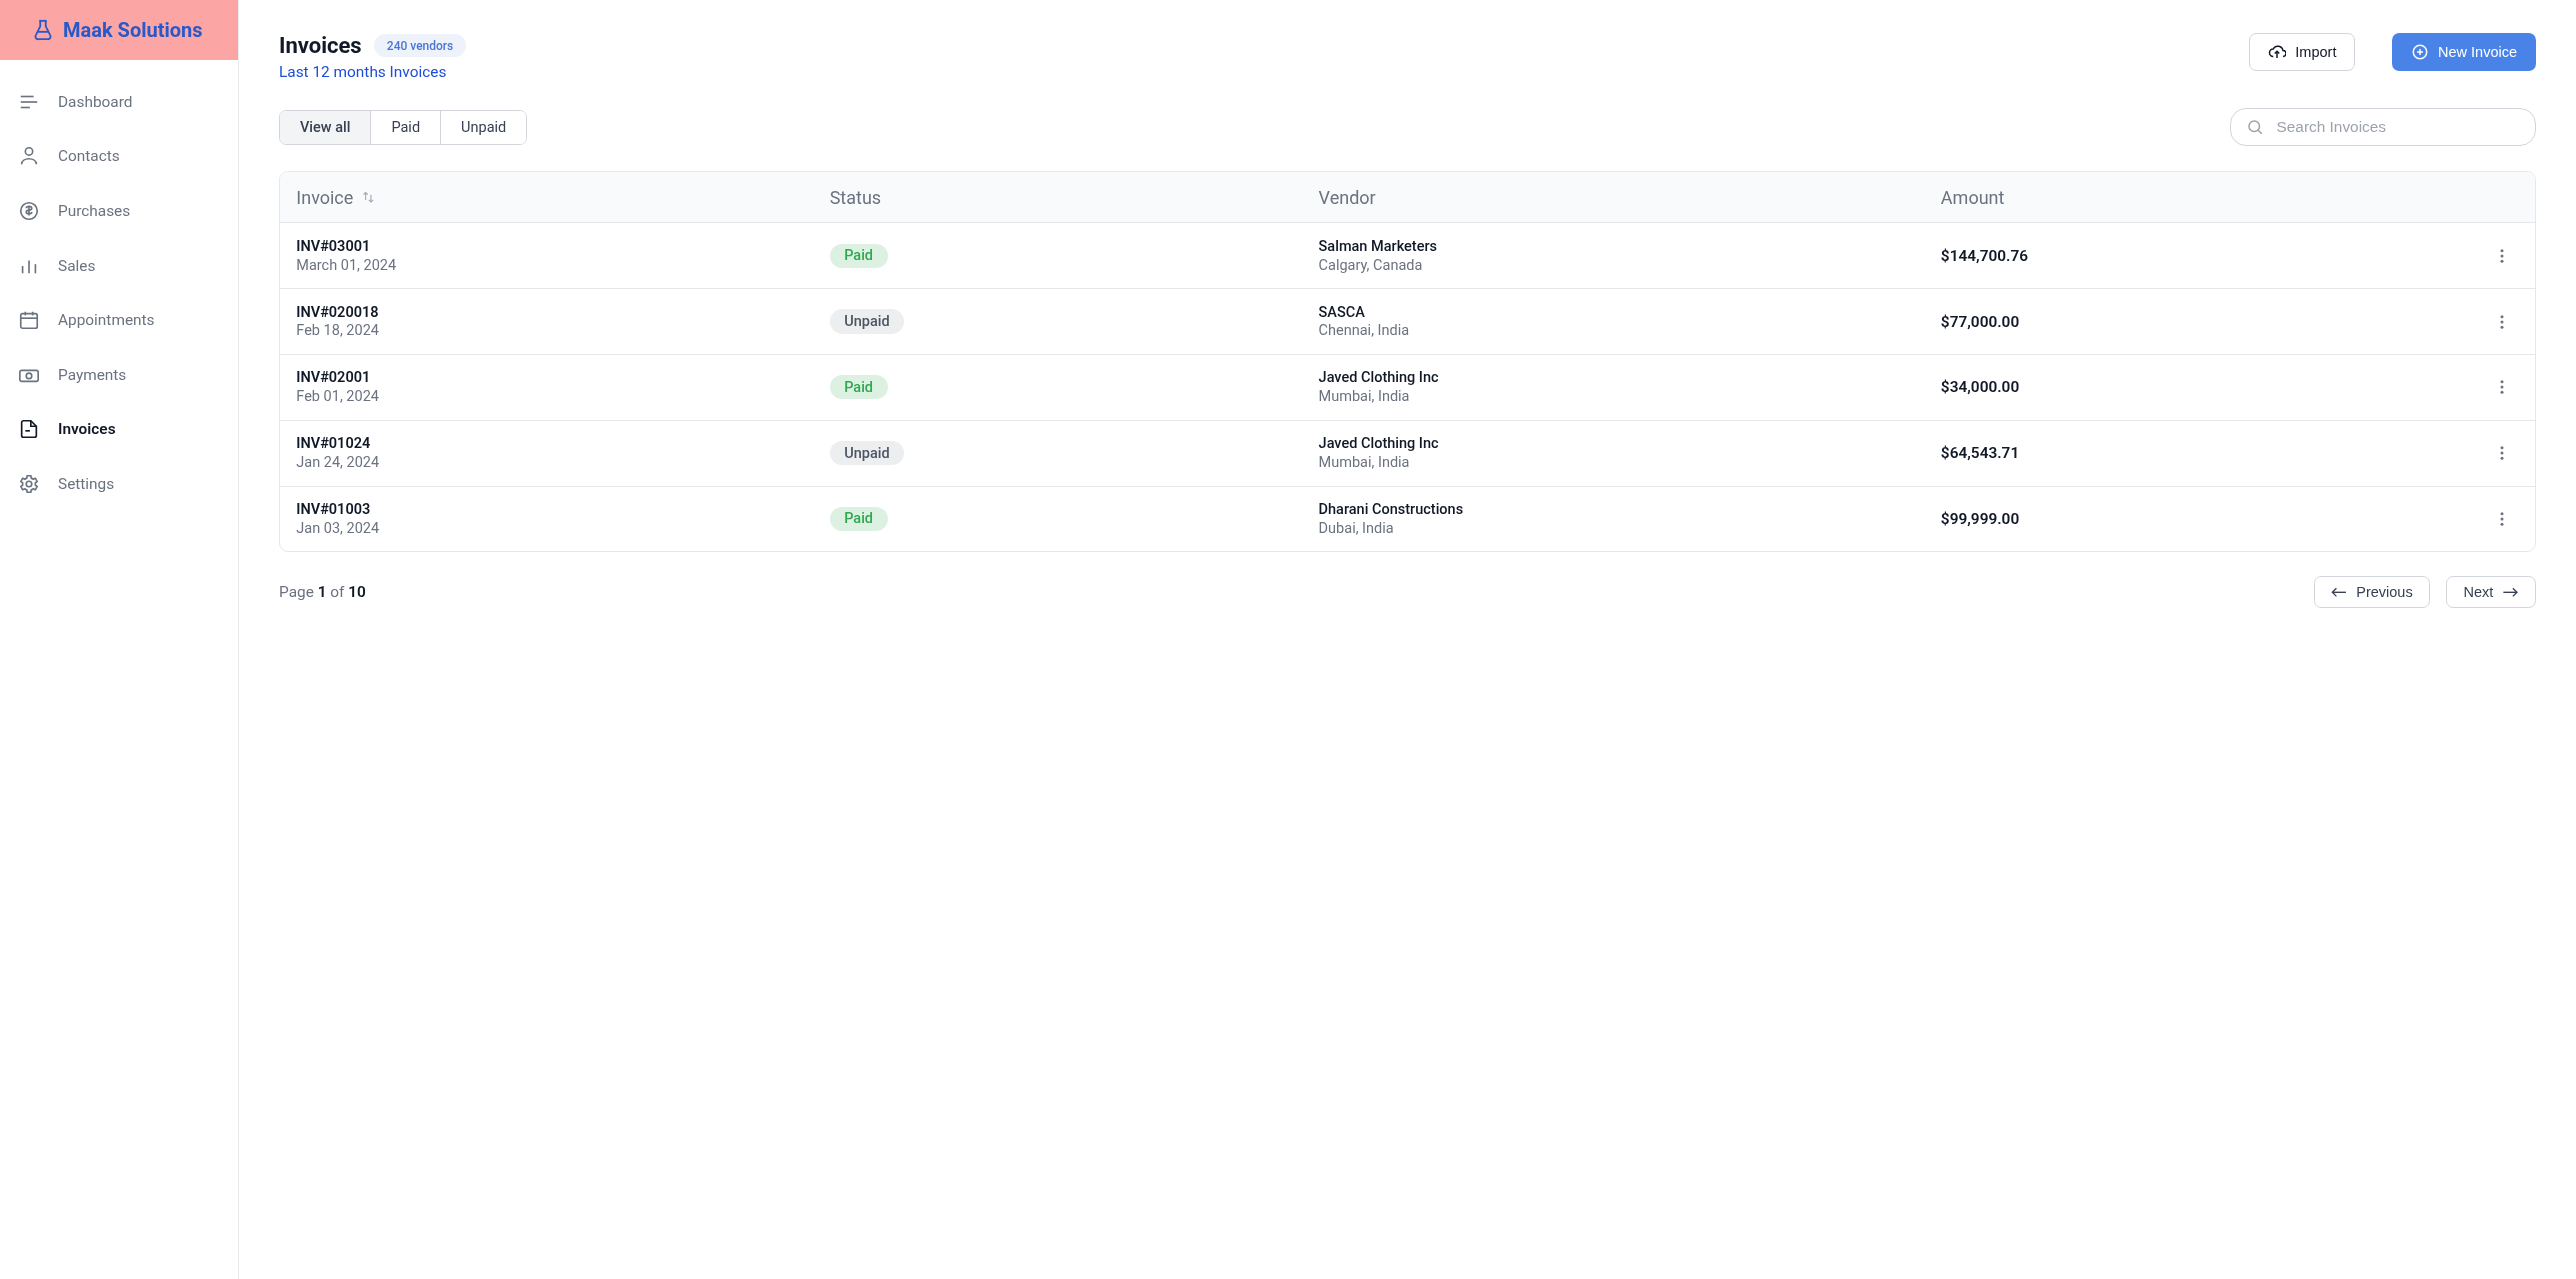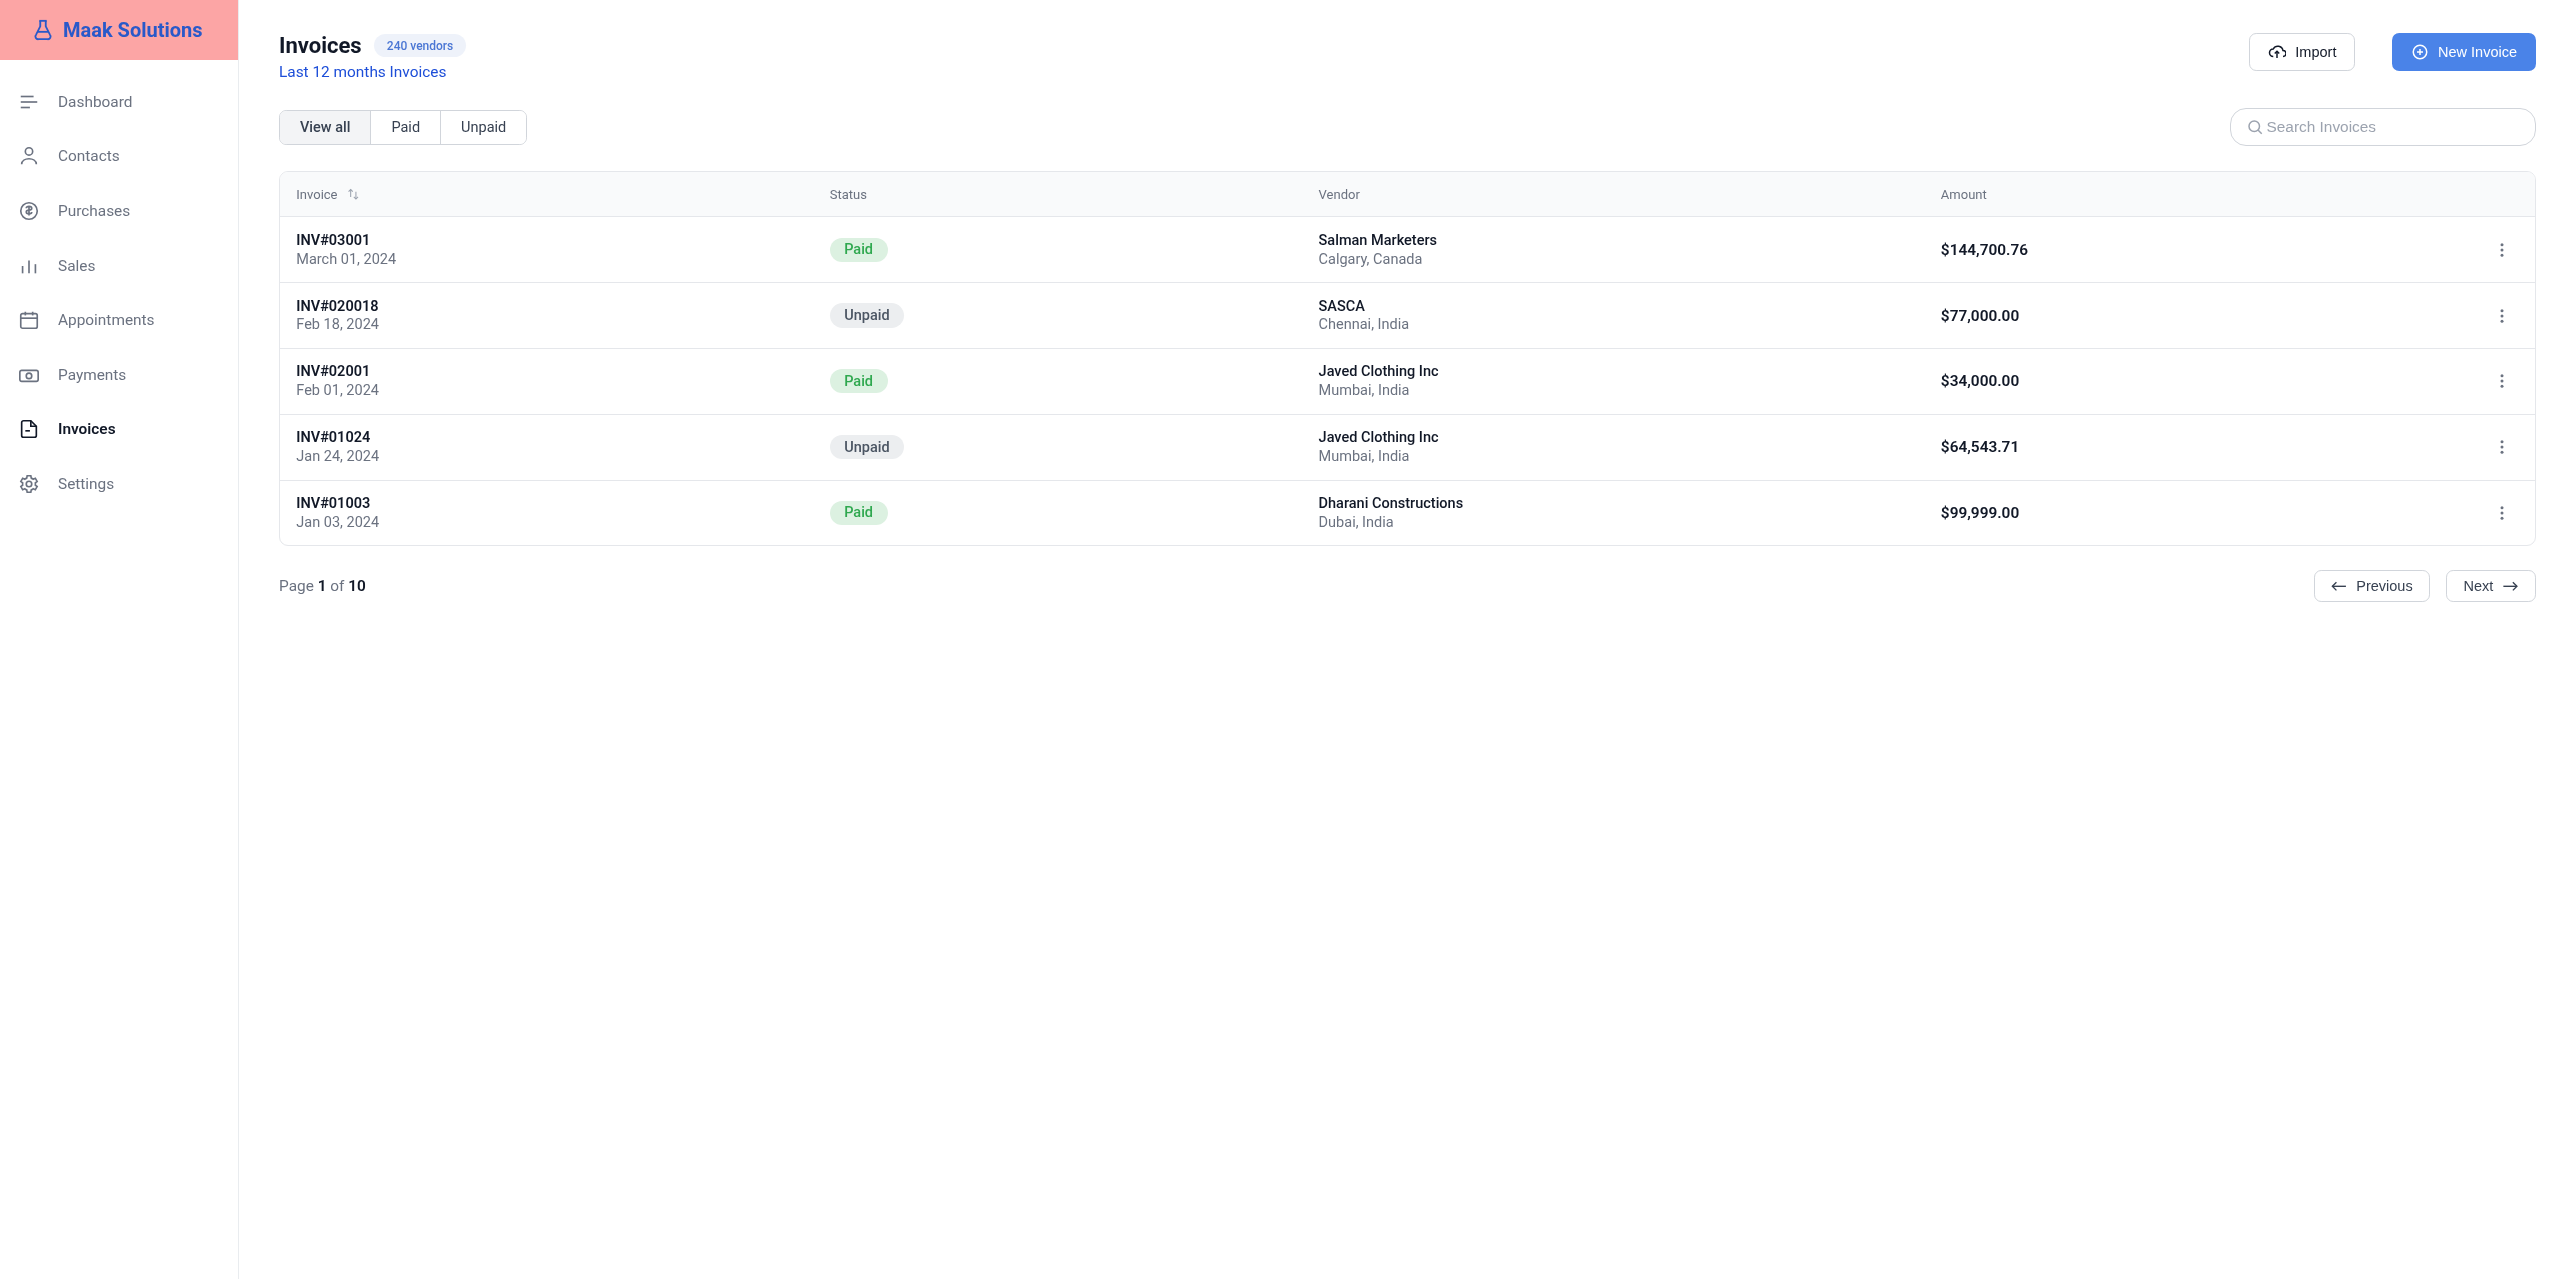--- a/index.html
+++ b/index.html
@@ -151,21 +151,21 @@
     .tab:last-child {
       border-right: none;
     }
     .tab.active {
       background: #f3f4f6;
       font-weight: 500;
     }
     .search-box {
       display: flex;
       align-items: center;
-      gap: 3px;
+      gap: 13px;
       border: 0.9px solid #d1d5db;
       border-radius: 16px;
       padding: 9px 14.5px;
       width: 306px;
     }
     .search-icon {
       width: 18px;
       height: 18px;
       stroke: #9ca3af;
       fill: none;
@@ -186,21 +186,21 @@
       border: 0.9px solid #e5e7eb;
       border-radius: 9px;
       overflow: hidden;
     }
     .thead {
       display: grid;
       grid-template-columns: 24% 22% 28% 18% 8%;
       padding: 14.5px 16.3px;
       background: #f9fafb;
       border-bottom: 0.9px solid #e5e7eb;
-      font-size: 13px;
+      font-size: 18px;
       color: #6b7280;
     }
     .th {
       display: flex;
       align-items: center;
       gap: 9px;
     }
     .sort-icon {
       width: 12.6px;
       height: 12.6px;

